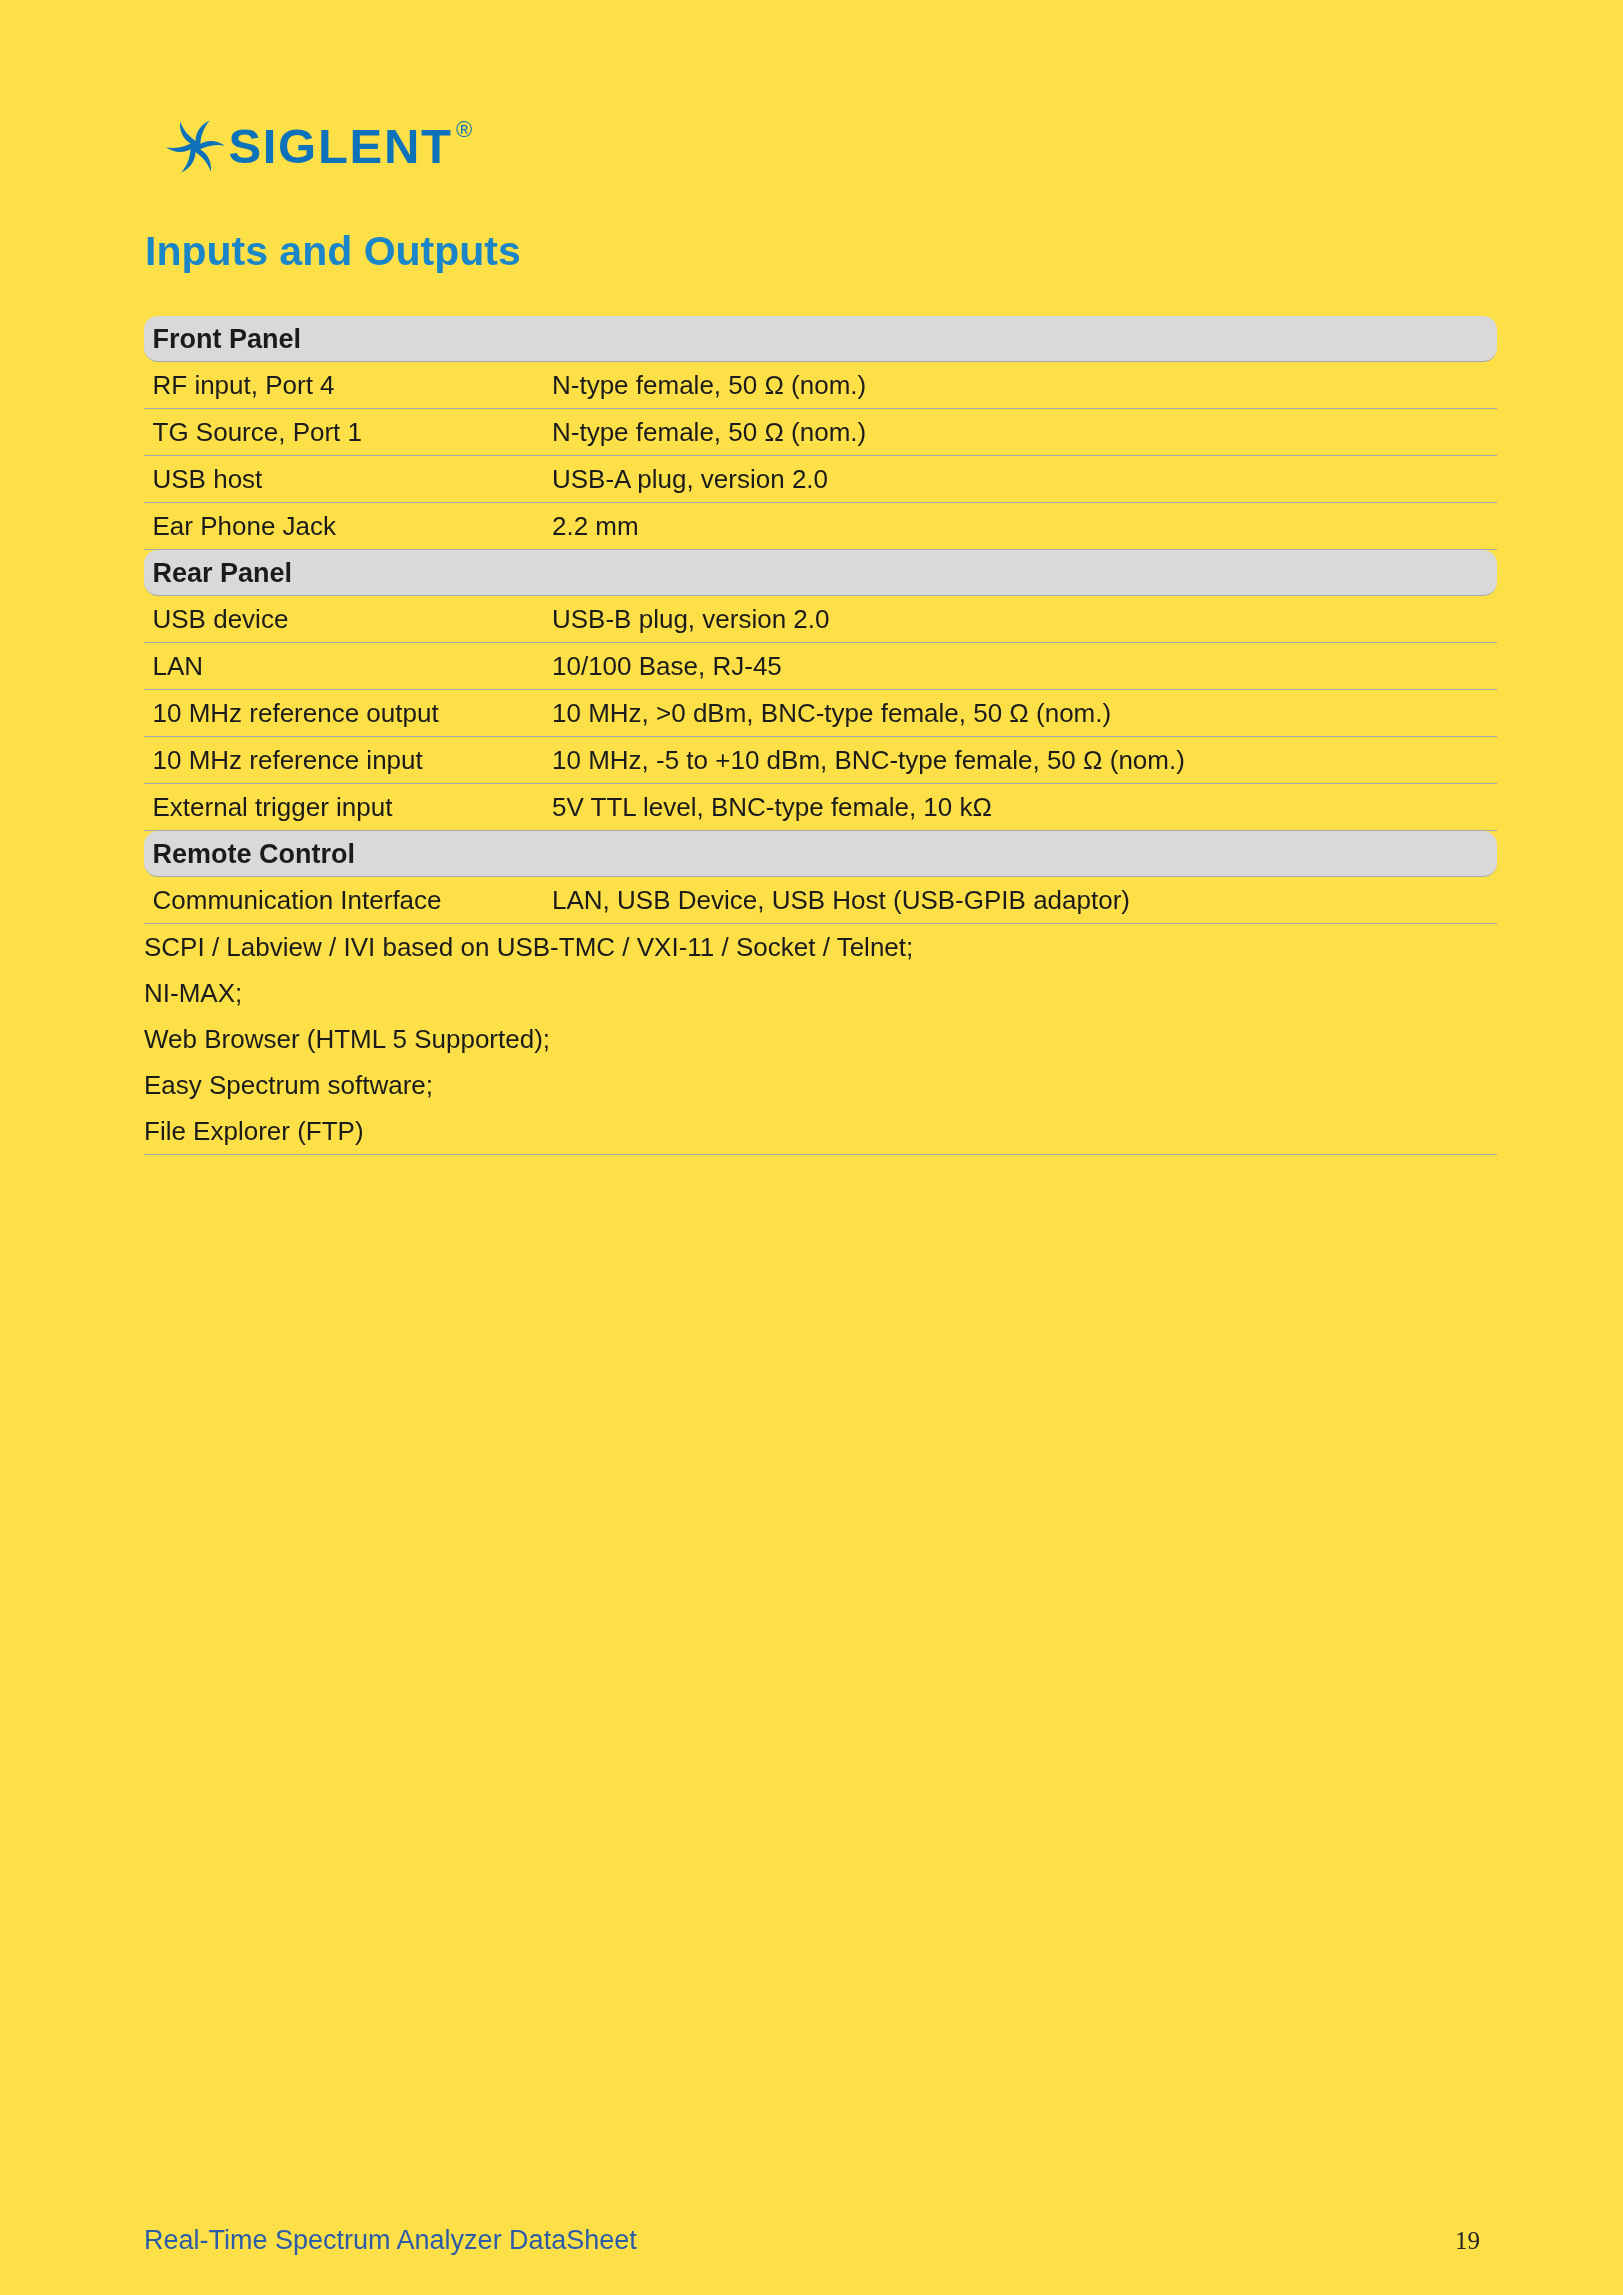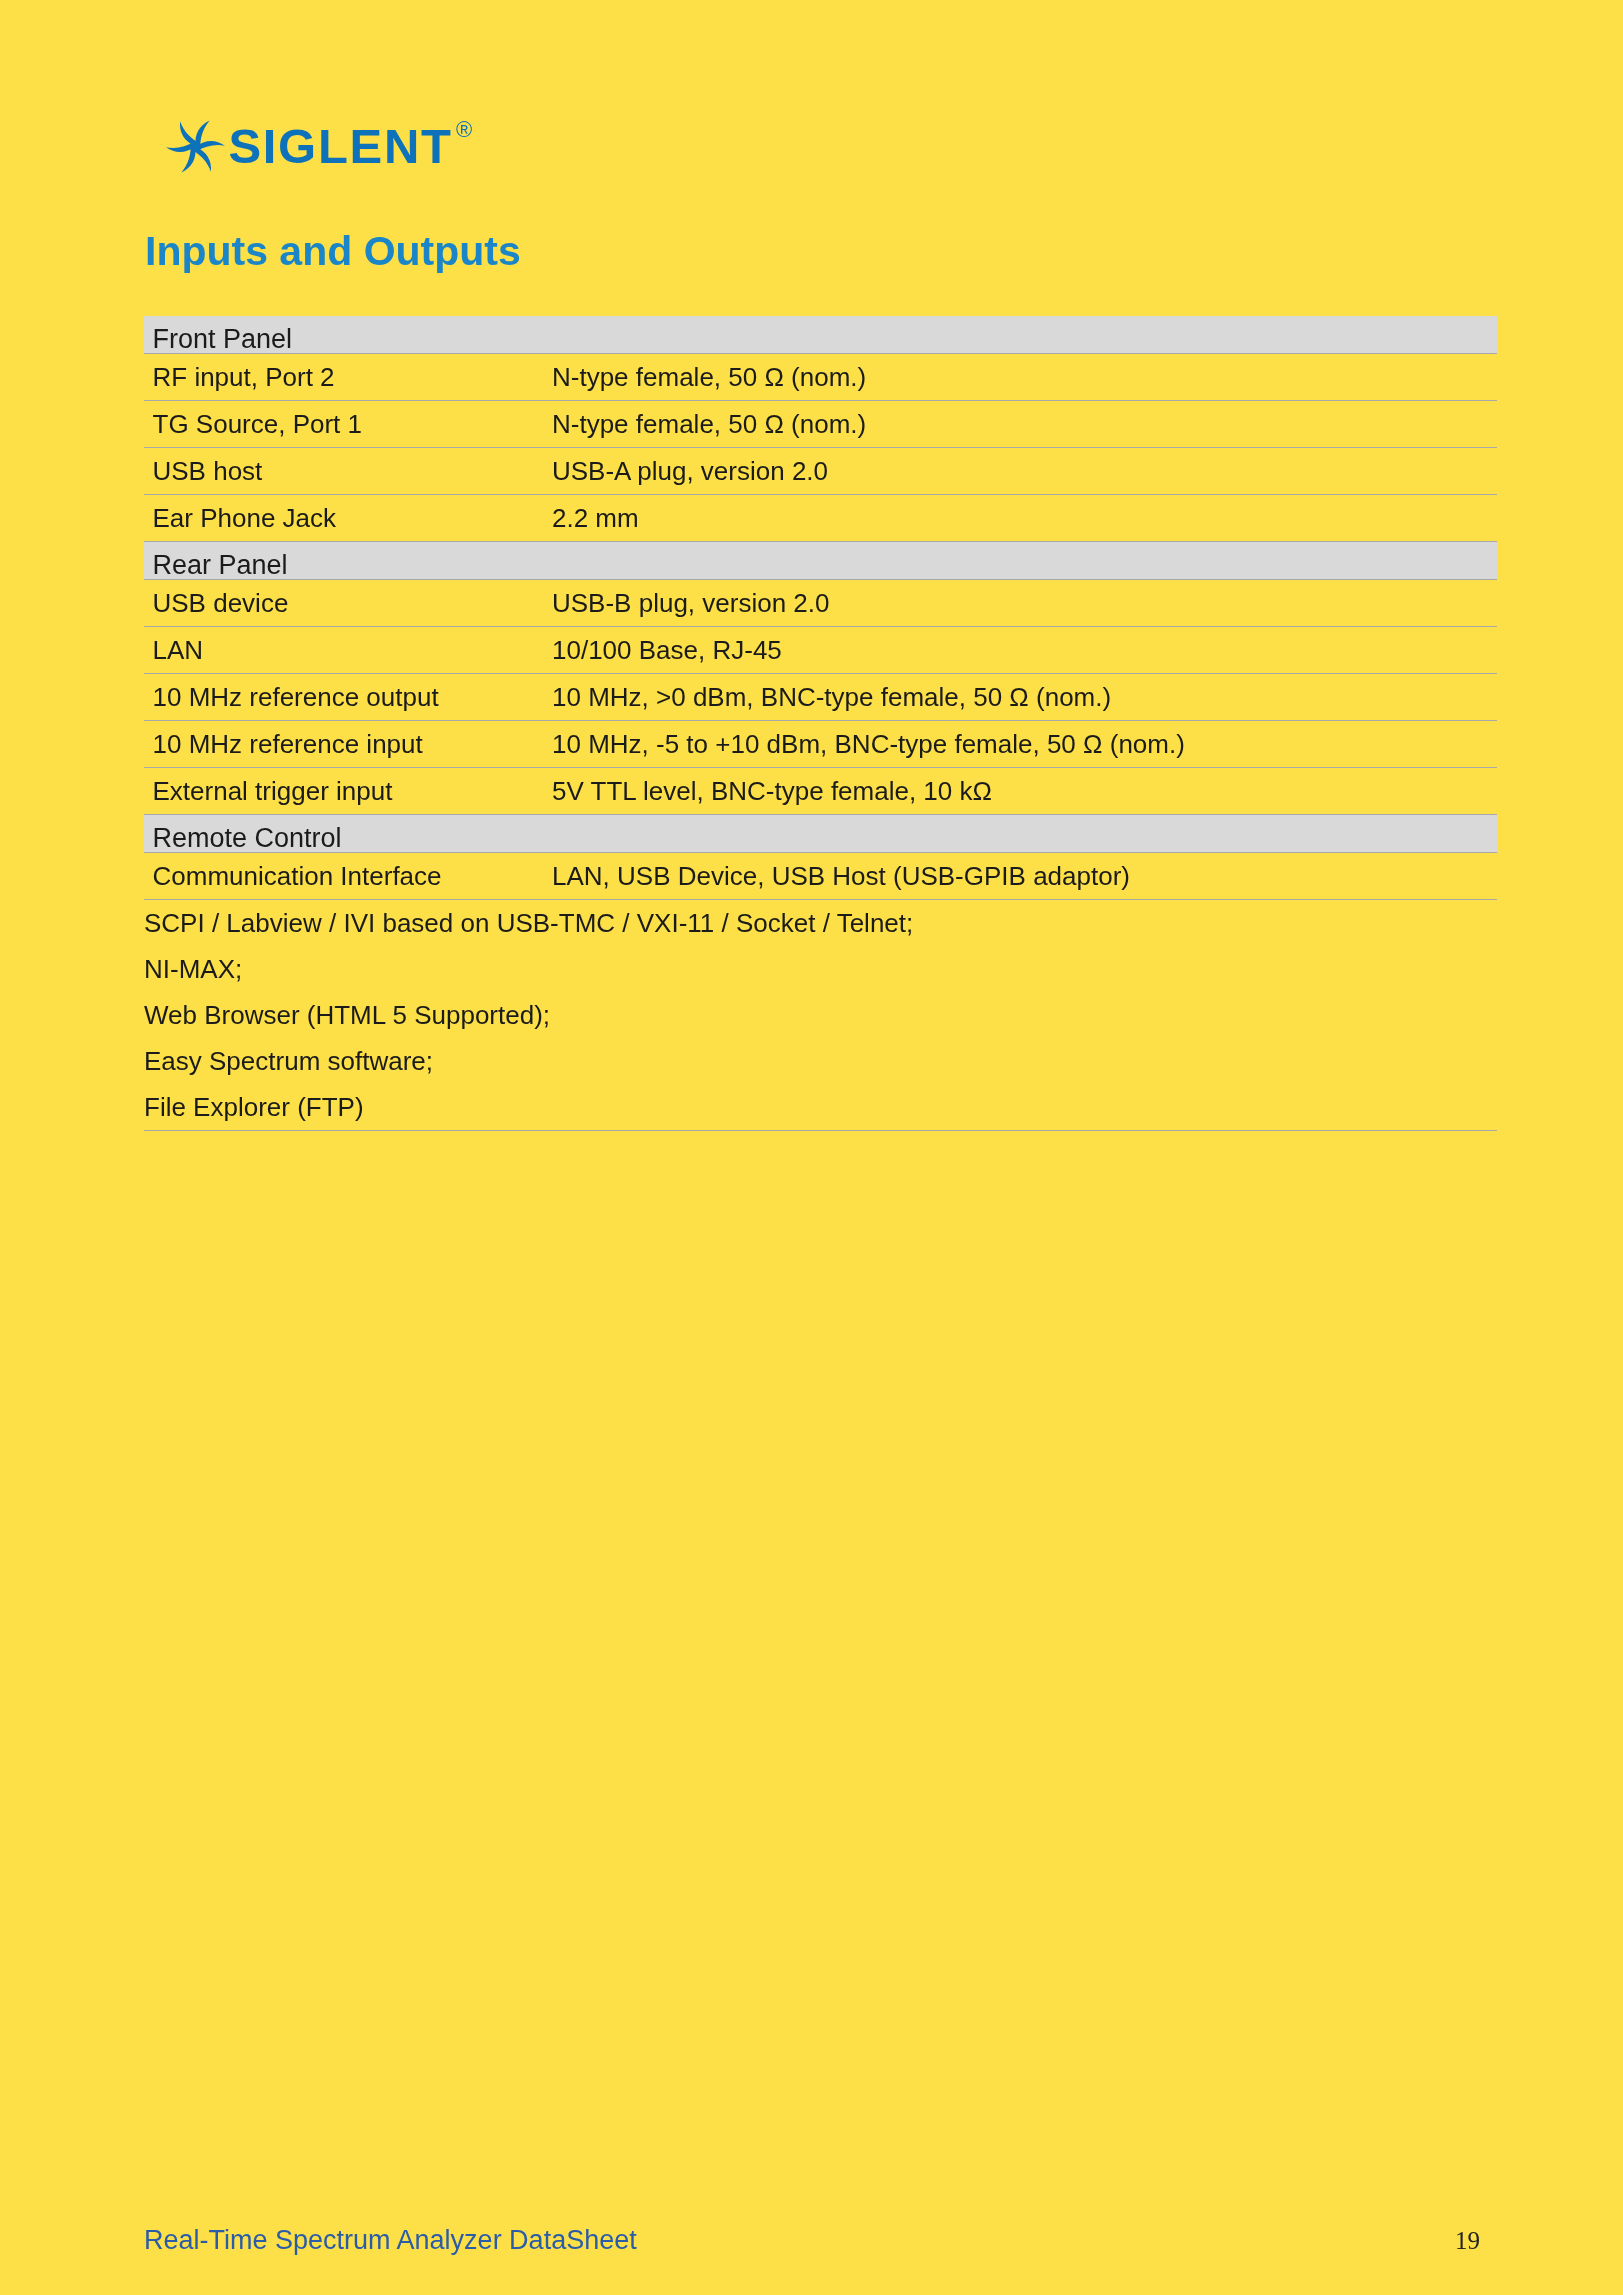--- a/index.html
+++ b/index.html
@@ -54,26 +54,27 @@
   .spec-table {
     position: absolute;
     top: 316px;
     left: 144px;
     width: 1353px;
     font-size: 26px;
     color: var(--text_dark, #1b1b1b);
   }
   .sec-header {
     background: var(--header_gray, #d9d9d9);
-    font-weight: normal;
+    font-weight: bold;
     font-size: 27px;
-    height: 38px;
+    height: 46px;
     line-height: 46px;
     padding-left: 8.5px;
     border-bottom: 0.8px solid var(--line_gray, #a8a8a8);
+    border-radius: 14px;
   }
   .spec-row {
     display: flex;
     align-items: center;
     min-height: 46px;
     border-bottom: 0.8px solid var(--line_gray, #a8a8a8);
   }
   .cell { line-height: 46px; }
   .cell.label {
     width: 408px;
@@ -127,21 +128,21 @@
     </span>
     <span class="logo-text">SIGLENT</span>
     <span class="logo-reg">®</span>
   </header>
 
   <h1 class="page-title">Inputs and Outputs</h1>
 
   <div class="spec-table" id="spec-table">
       <div class="sec-header">Front Panel</div>
       <div class="spec-row">
-        <div class="cell label">RF input, Port 2</div>
+        <div class="cell label">RF input, Port 4</div>
         <div class="cell value">N-type female, 50 Ω (nom.)</div>
       </div>
       <div class="spec-row">
         <div class="cell label">TG Source, Port 1</div>
         <div class="cell value">N-type female, 50 Ω (nom.)</div>
       </div>
       <div class="spec-row">
         <div class="cell label">USB host</div>
         <div class="cell value">USB-A plug, version 2.0</div>
       </div>

